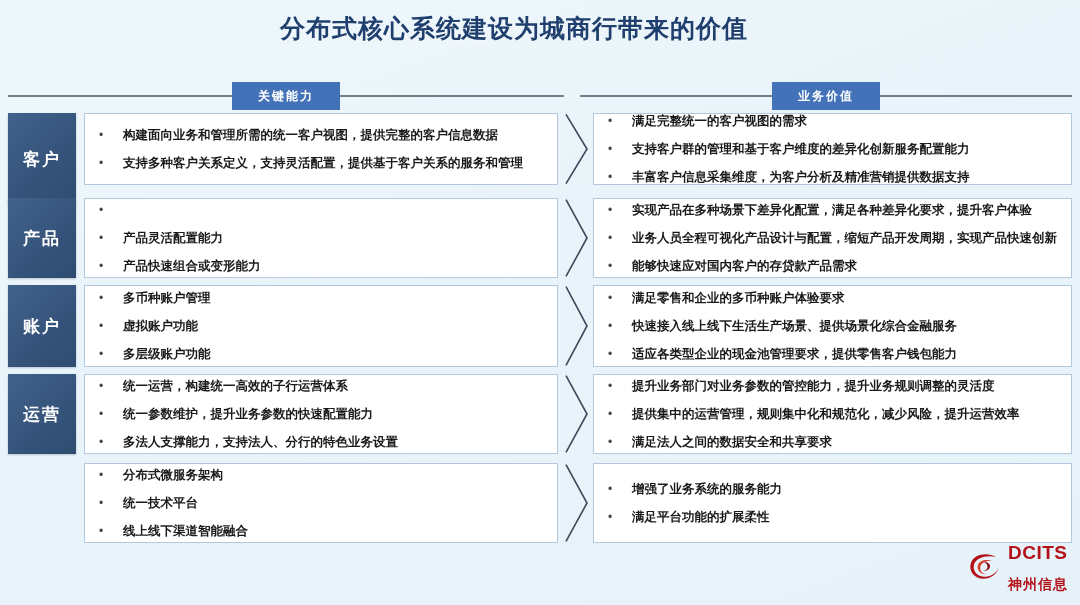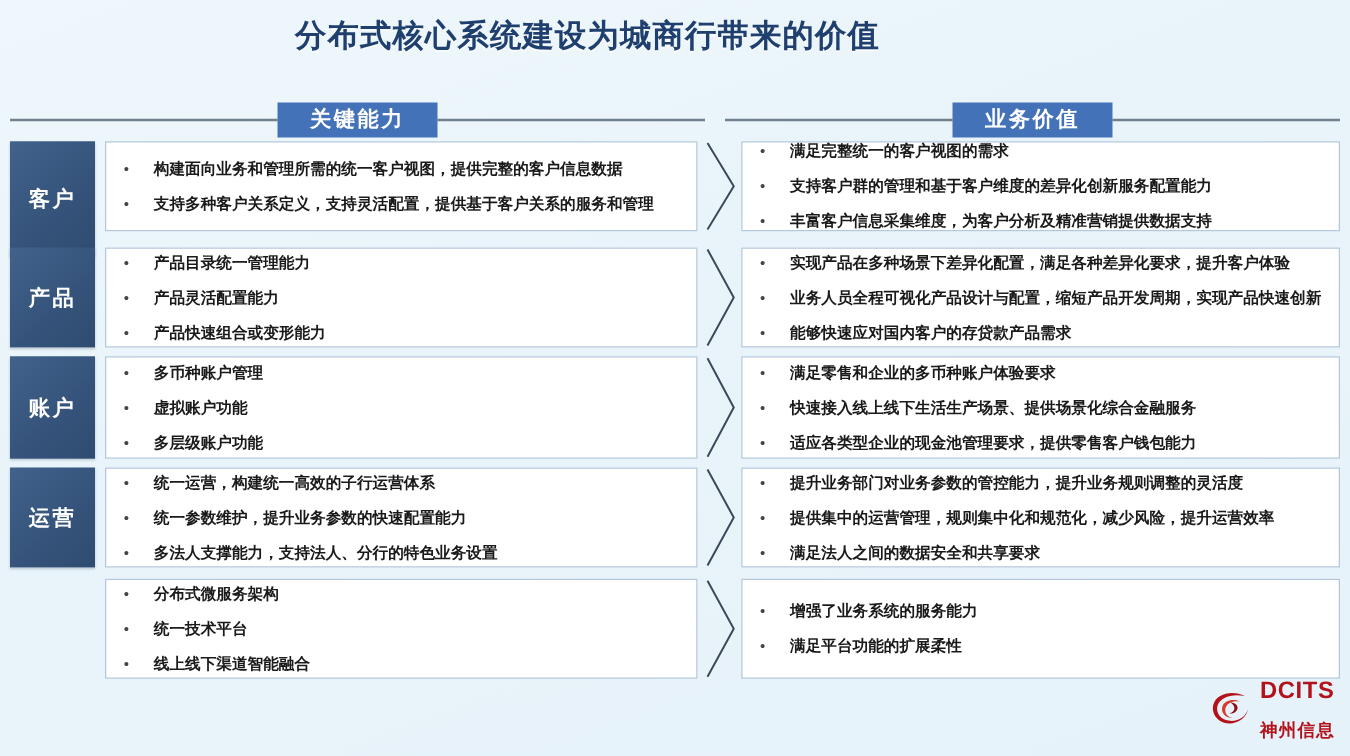--- a/index.html
+++ b/index.html
@@ -21,41 +21,42 @@
     position: absolute;
     top: 12px;
     left: 0;
     width: 940px;
     text-align: center;
     font-size: 25px;
     font-weight: bold;
     letter-spacing: 1px;
     color: #1f3f6e;
     text-shadow: 0 1px 0 rgba(255,255,255,0.6);
+    padding-left: 44px;
   }
 
   
   .col-header {
     position: absolute;
     top: 82px;
     height: 28px;
     display: flex;
     align-items: center;
   }
   .col-header .rule {
     flex: 1 1 auto;
     height: 2px;
     background: #5a6b7a;
     opacity: 0.85;
   }
   .col-header .chip {
     flex: 0 0 auto;
     background: #4472b8;
     color: #ffffff;
-    font-size: 17px;
+    font-size: 12px;
     font-weight: bold;
     letter-spacing: 2px;
     padding: 4px 26px;
     line-height: 20px;
     white-space: nowrap;
   }
   #header-left  { left: 8px;  width: 556px; }
   #header-right { left: 580px; width: 492px; }
 
   
@@ -209,21 +210,20 @@
           <span class="dot">•</span>
           <span class="txt">丰富客户信息采集维度，为客户分析及精准营销提供数据支持</span>
         </div>
       </div>
     </div>
     <div class="row" style="top: 198px; height: 80px;">
       <div class="cat-label" style="height: 80px;">产品</div>
       <div class="cap-box" style="height: 80px;">
         <div class="bullet">
           <span class="dot">•</span>
-          <span class="txt">产品目录统一管理能力</span>
         </div>
         <div class="bullet">
           <span class="dot">•</span>
           <span class="txt">产品灵活配置能力</span>
         </div>
         <div class="bullet">
           <span class="dot">•</span>
           <span class="txt">产品快速组合或变形能力</span>
         </div>
       </div>

